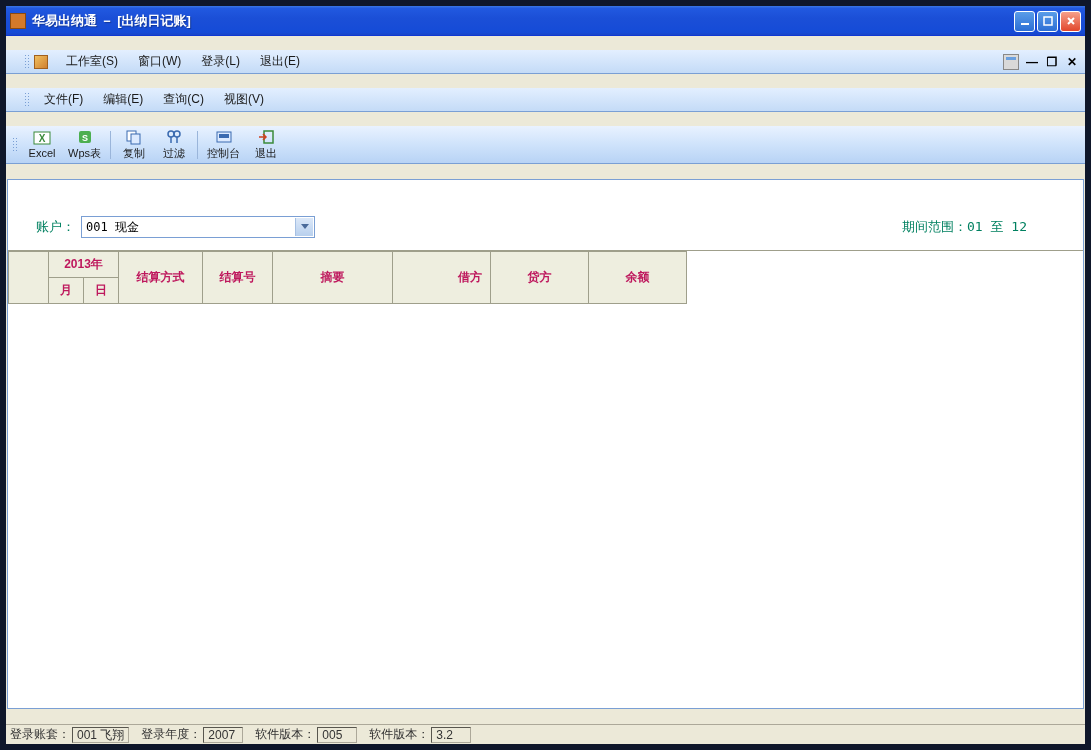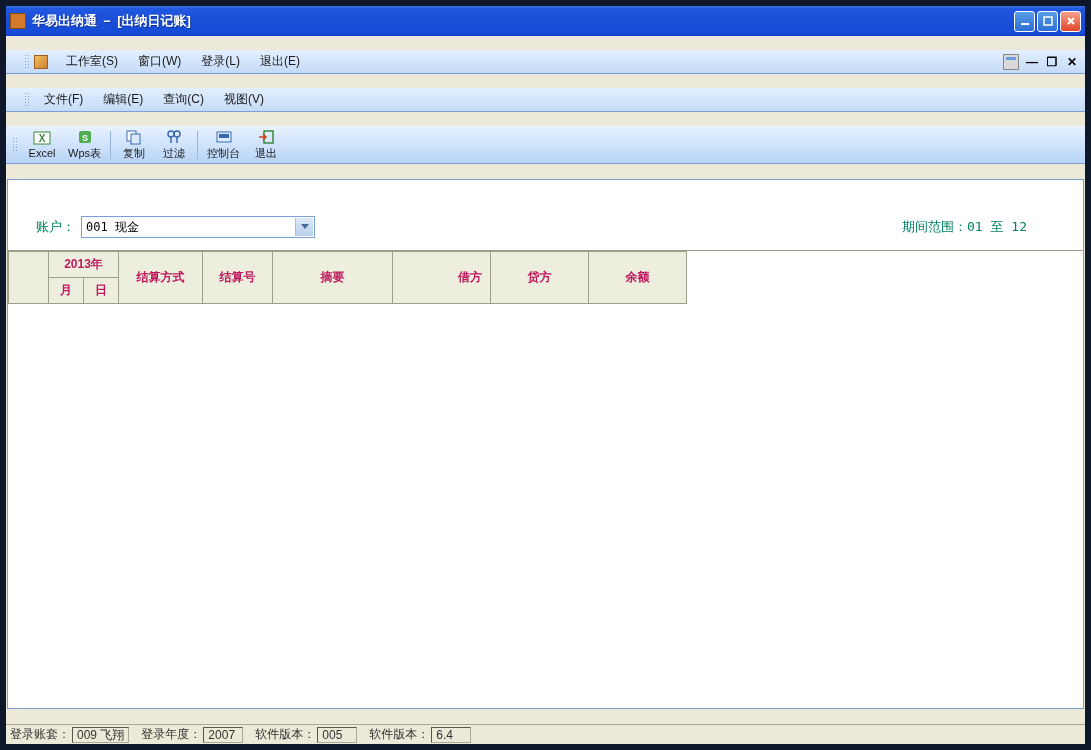--- a/index.html
+++ b/index.html
@@ -372,21 +372,21 @@
             <th style="width:35px;">月</th>
             <th style="width:35px;">日</th>
           </tr>
         </thead>
       </table>
     </div>
   </div>
 
   <div class="statusbar">
     <span class="status-lbl">登录账套：</span>
-    <span class="status-val">009 飞翔</span>
+    <span class="status-val">001 飞翔</span>
     <span class="status-lbl">登录年度：</span>
     <span class="status-val">2007</span>
     <span class="status-lbl">软件版本：</span>
     <span class="status-val">005</span>
     <span class="status-lbl">软件版本：</span>
-    <span class="status-val">6.4</span>
+    <span class="status-val">3.2</span>
   </div>
 </div>
 
 </body></html>

